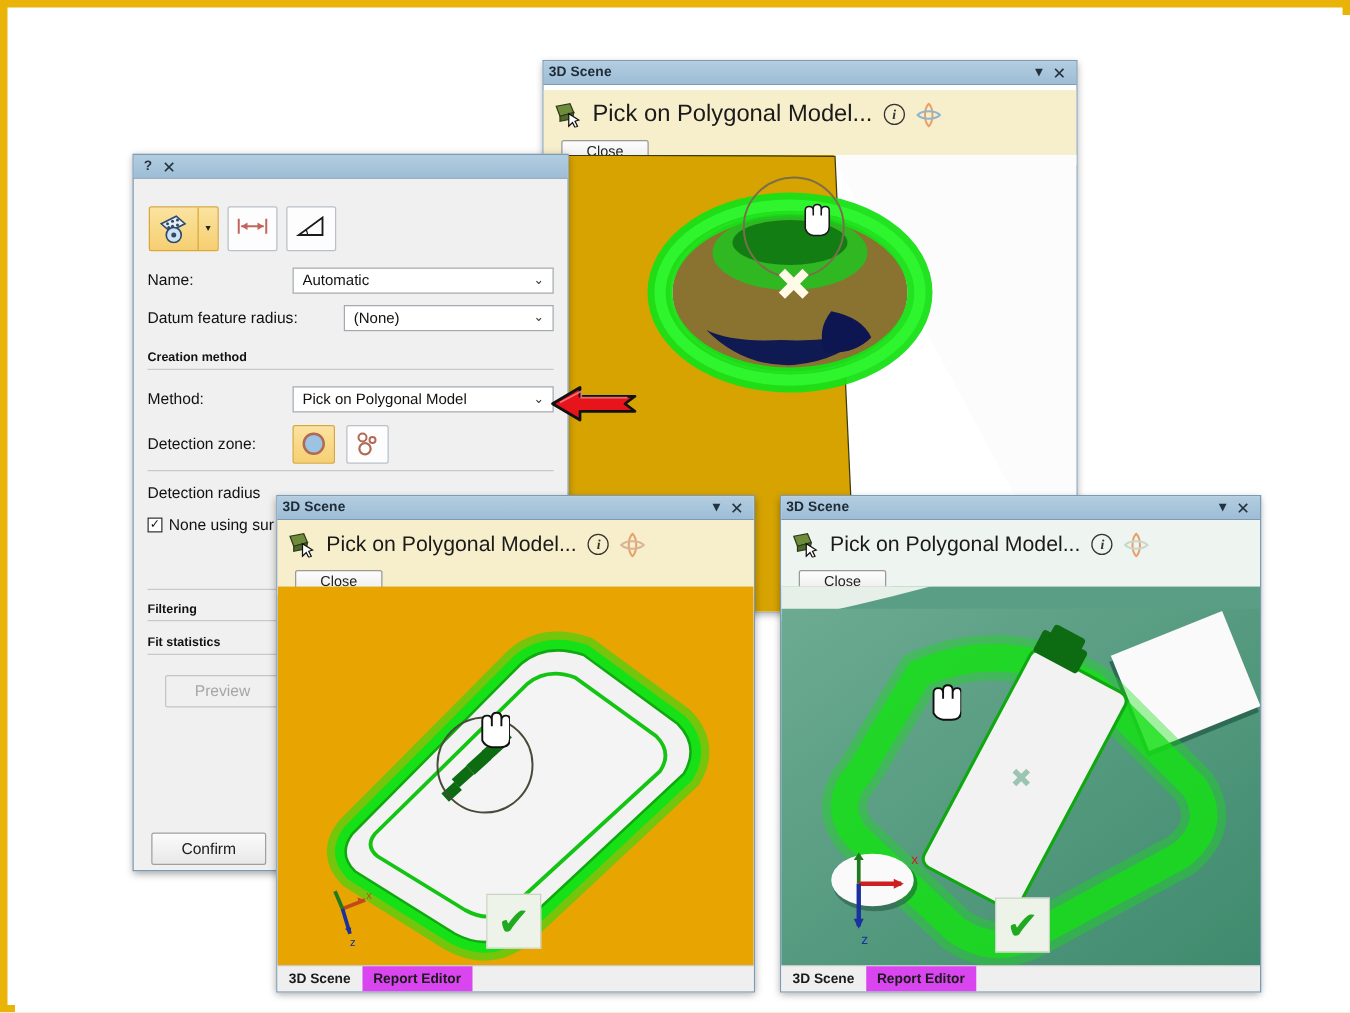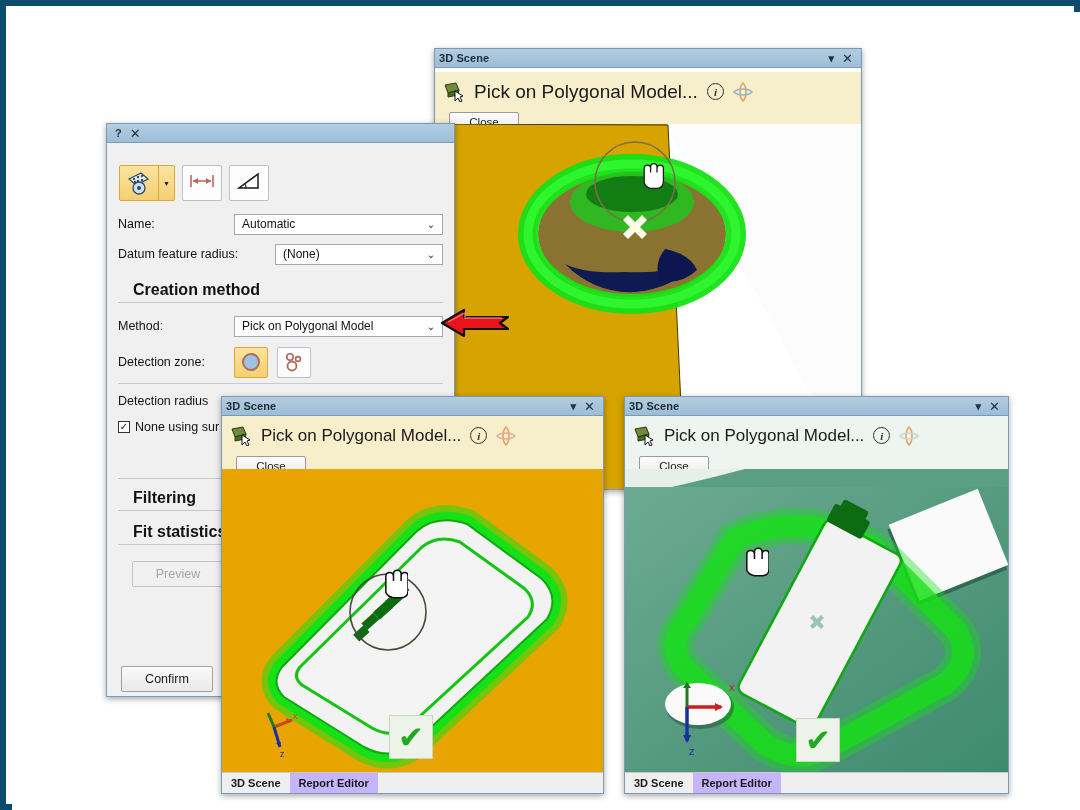--- a/index.html
+++ b/index.html
@@ -7,21 +7,21 @@
   body {
     width:1080px; height:810px;
     background:#ffffff;
     font-family:"Liberation Sans", sans-serif;
     overflow:hidden;
     position:relative;
   }
   
   #frame {
     position:absolute; inset:0;
-    border:6px solid #0c4a6e;
+    border:6px solid #eab308;
     background:#ffffff;
   }
   #canvas {
     position:absolute; left:6px; top:6px;
     width:1068px; height:798px;
     background:#ffffff;
     overflow:hidden;
   }
 
   
@@ -54,42 +54,42 @@
     border:1px solid #9a9a9a; border-radius:2px;
     font-size:11.5px; color:#222; display:flex; align-items:center; justify-content:center;
   }
   .viewport { position:absolute; left:0; right:0; overflow:hidden; }
   .statusbar {
     position:absolute; left:0; right:0; bottom:0; height:21px;
     background:#efefef; border-top:1px solid #c8c8c8;
     display:flex; align-items:stretch; font-size:11px; color:#1a1a1a;
   }
   .statusbar .tab { padding:0 9px; display:flex; align-items:center; font-weight:bold; }
-  .statusbar .tab.sel { background:#c4b5fd; }
+  .statusbar .tab.sel { background:#d946ef; }
 
   
   #createFeatures { width:349px; height:574px; left:94px; top:111px; background:#f0f0f0; z-index:40; }
   #cf-body { padding:12px 11px; position:relative; height:calc(100% - 19px); }
   .tbar { display:flex; gap:7px; padding:10px 0 8px 1px; }
   .tbtn { height:36px; border:1px solid #b9c0c7; background:#fdfdfd; display:flex; align-items:center; justify-content:center; border-radius:2px; }
   .tbtn.act { background:linear-gradient(#fbe3a0,#f6cf71); border-color:#d9a83a; }
   .tbtn.split { width:56px; padding:0; }
   .tbtn.split .main { flex:1; display:flex; align-items:center; justify-content:center; }
   .tbtn.split .arrow { width:16px; display:flex; align-items:center; justify-content:center; border-left:1px solid #d9a83a; height:100%; font-size:7px; color:#222; }
   .tbtn.sq { width:40px; }
   .frow { display:flex; align-items:center; height:30px; font-size:12.5px; color:#111; }
   .flabel { white-space:nowrap; }
   .combo {
     height:21px; background:#fff; border:1px solid #a3a9af;
     display:flex; align-items:center; font-size:12px; color:#111;
     padding:0 2px 0 7px; position:relative;
   }
   .combo .val { flex:1; white-space:nowrap; overflow:hidden; }
   .combo .chev { width:18px; text-align:center; font-size:10px; color:#333; }
-  .sec { font-size:16px; font-weight:bold; color:#111; padding-top:12px; padding-bottom:3px;margin-left:15px; }
+  .sec { font-size:10px; font-weight:bold; color:#111; padding-top:12px; padding-bottom:3px; }
   .rule { height:1px; background:#c9c9c9; margin-bottom:4px; }
   .zbtn { width:34px;height:31px;border:1px solid #b9c0c7;background:#fdfdfd;display:flex;align-items:center;justify-content:center;border-radius:2px; }
   .zbtn.act { background:linear-gradient(#fbe3a0,#f6cf71); border-color:#d9a83a; }
   .chk { width:12px;height:12px;border:1.4px solid #333;background:#fff;display:inline-flex;align-items:center;justify-content:center;font-size:10px;color:#111;margin-right:5px;line-height:1; }
   .btn-lg { width:92px;height:26px;border:1px solid #a0a0a0;border-radius:2px;background:linear-gradient(#fbfbfb,#e8e8e8);display:flex;align-items:center;justify-content:center;font-size:12.5px;color:#1a1a1a; }
   .btn-lg.dis { color:#a6a6a6; background:#f0f0f0; border-color:#c4c4c4; }
 
   
   #scene1 { left:422px; top:36px; width:428px; height:442px; z-index:20; }
   #scene2 { left:209px; top:384px; width:383px; height:398px; z-index:50; }

